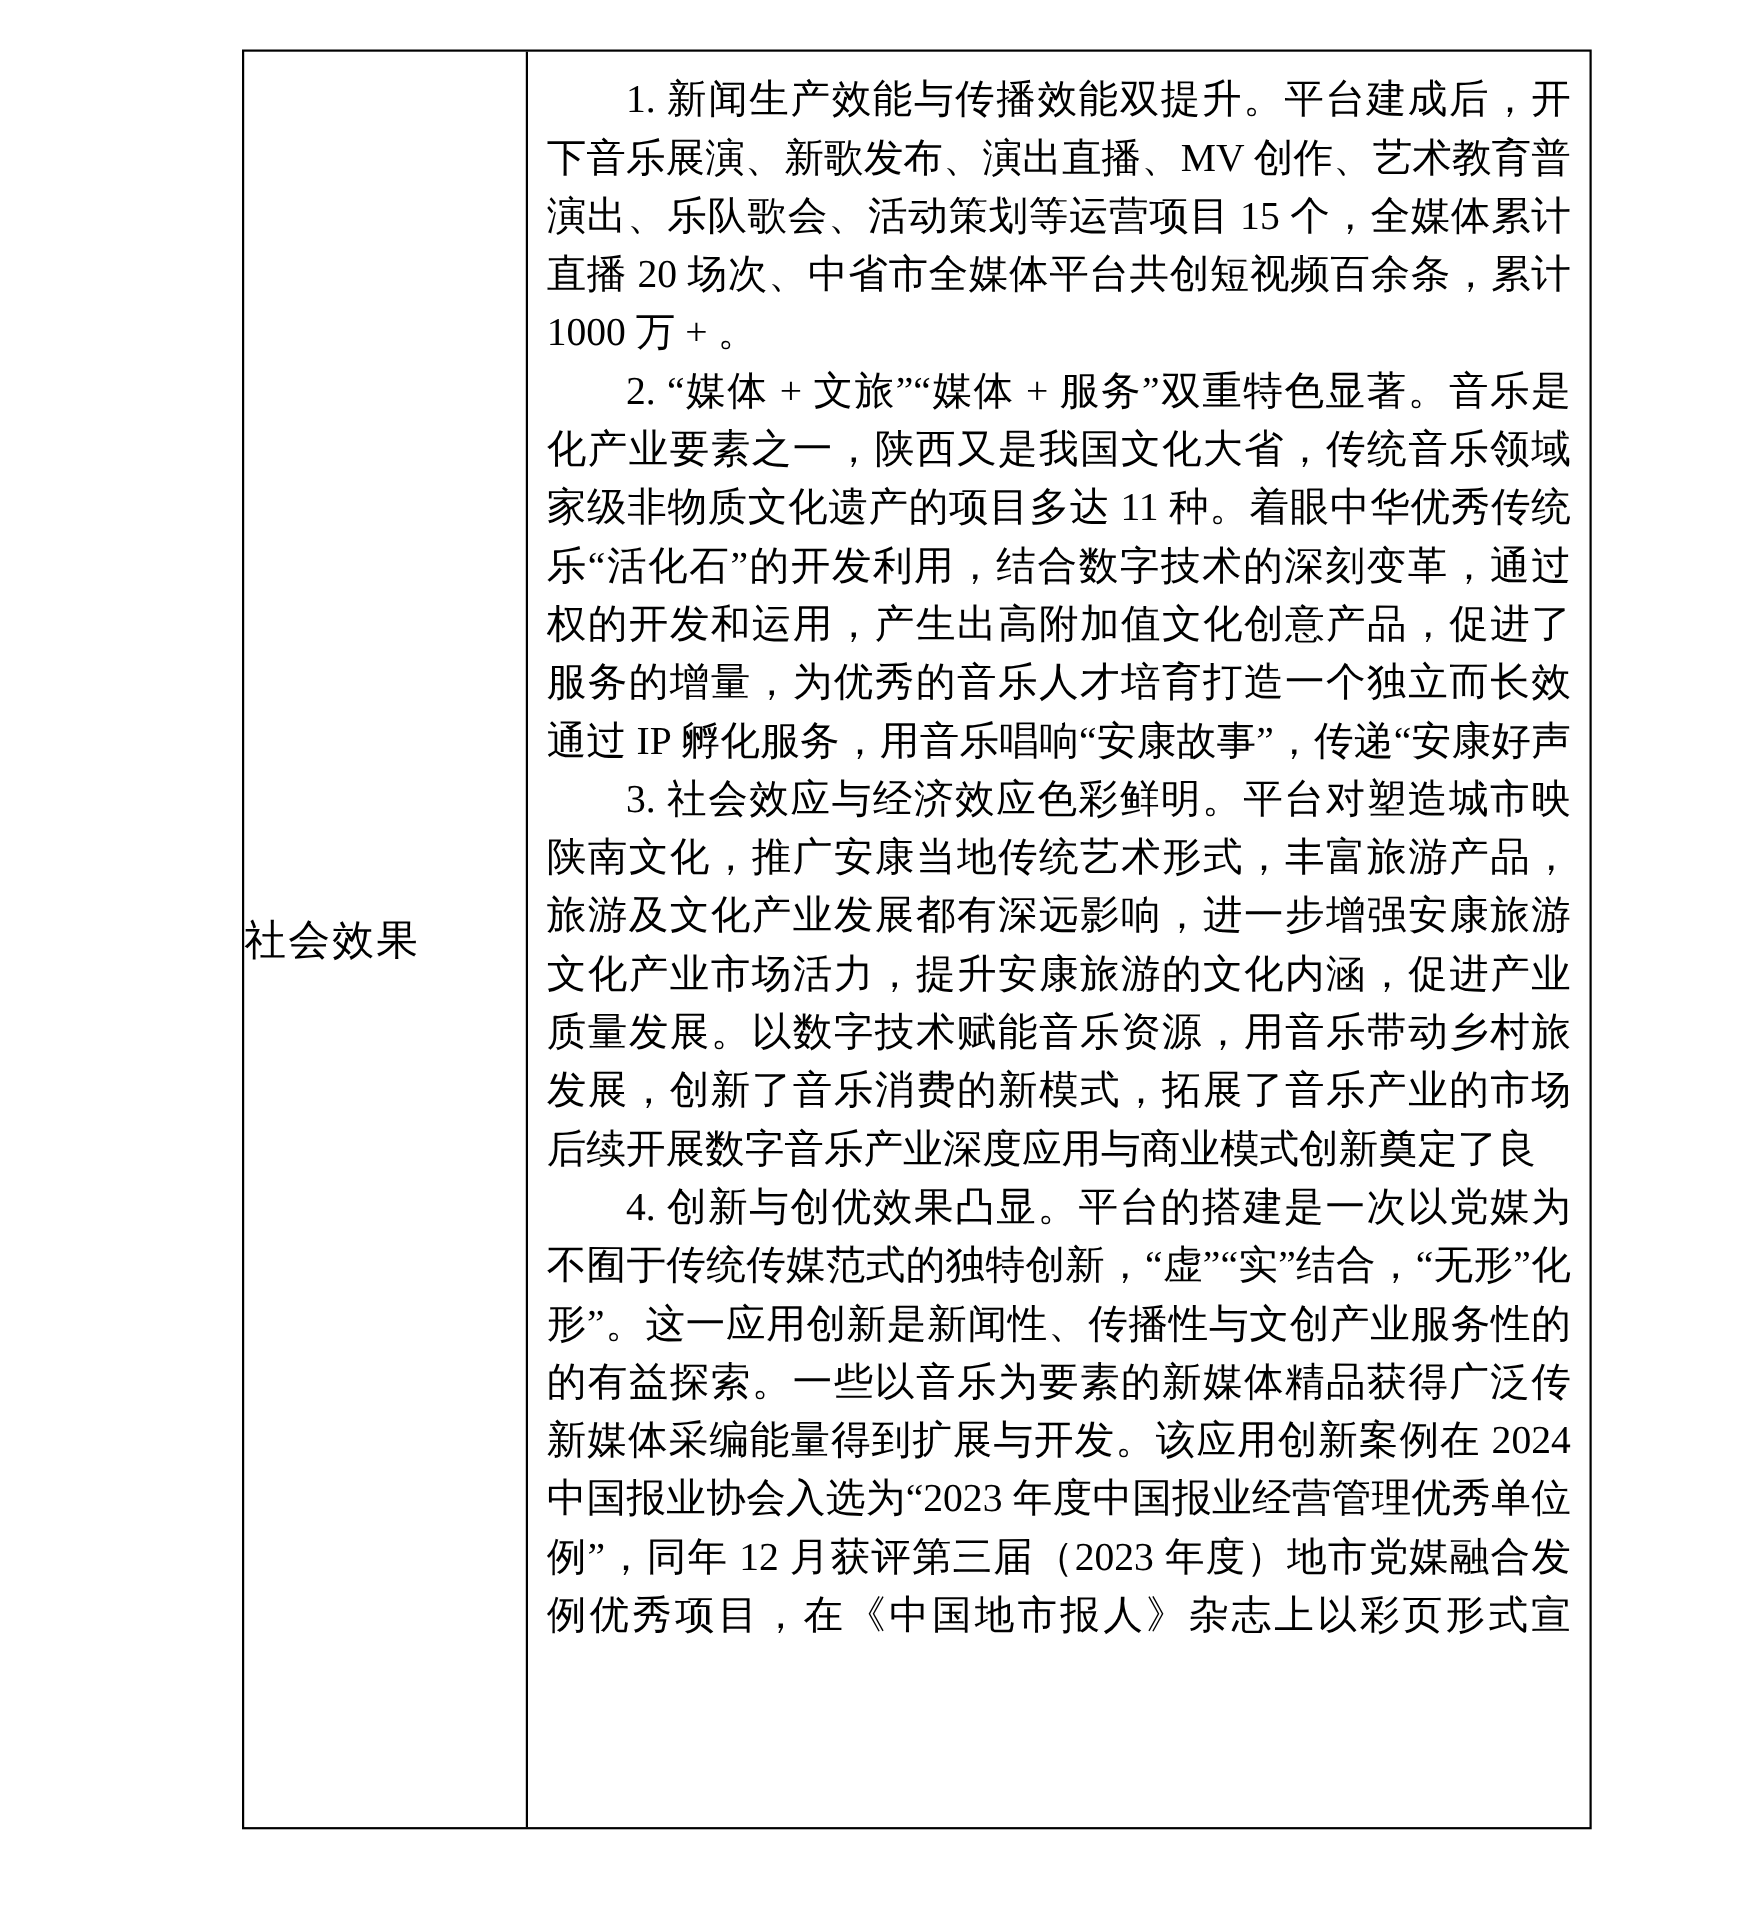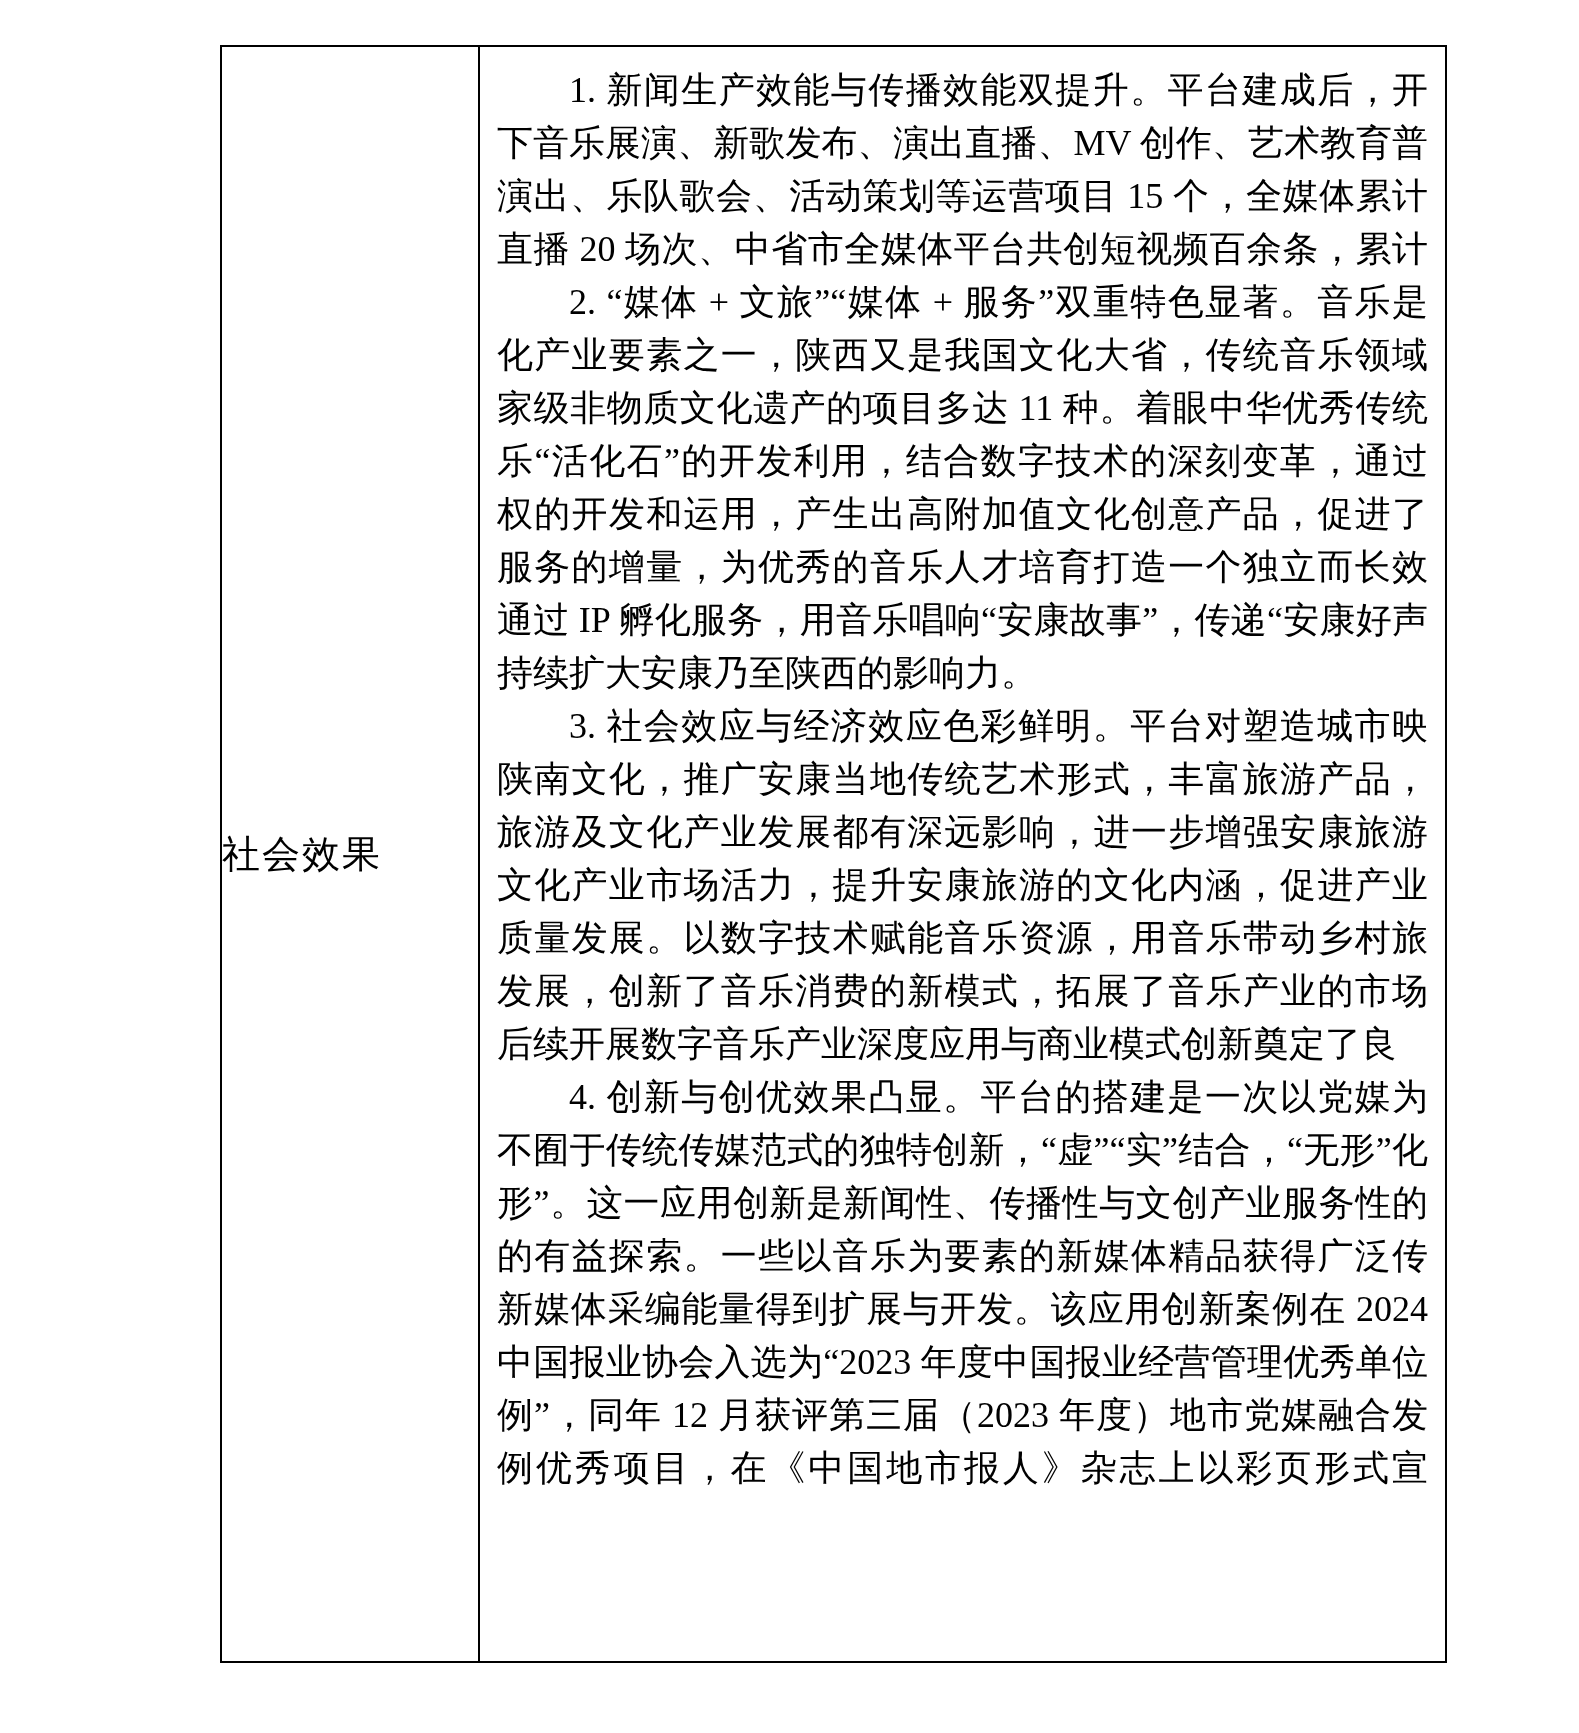--- a/index.html
+++ b/index.html
@@ -71,31 +71,31 @@
       <span class="label-text">社会效果</span>
     </div>
 
     <div class="content-cell">
 
       <div class="para">
         <div class="tline first">1. 新闻生产效能与传播效能双提升。平台建成后，开展线上线</div>
         <div class="tline">下音乐展演、新歌发布、演出直播、MV 创作、艺术教育普及、音乐</div>
         <div class="tline">演出、乐队歌会、活动策划等运营项目 15 个，全媒体累计开展现场</div>
         <div class="tline">直播 20 场次、中省市全媒体平台共创短视频百余条，累计播放量达</div>
+        <div class="tline last">1000 万 + 。</div>
       </div>
 
       <div class="para">
         <div class="tline first">2. “媒体 + 文旅”“媒体 + 服务”双重特色显著。音乐是核心文</div>
         <div class="tline">化产业要素之一，陕西又是我国文化大省，传统音乐领域被列入国</div>
         <div class="tline">家级非物质文化遗产的项目多达 11 种。着眼中华优秀传统文化中音</div>
         <div class="tline">乐“活化石”的开发利用，结合数字技术的深刻变革，通过知识产</div>
         <div class="tline">权的开发和运用，产生出高附加值文化创意产品，促进了公共文化</div>
         <div class="tline">服务的增量，为优秀的音乐人才培育打造一个独立而长效的平台。</div>
         <div class="tline">通过 IP 孵化服务，用音乐唱响“安康故事”，传递“安康好声音”，</div>
-        <div class="tline last">持续扩大安康乃至陕西的影响力。</div>
       </div>
 
       <div class="para">
         <div class="tline first">3. 社会效应与经济效应色彩鲜明。平台对塑造城市映象，弘扬</div>
         <div class="tline">陕南文化，推广安康当地传统艺术形式，丰富旅游产品，拉动城市</div>
         <div class="tline">旅游及文化产业发展都有深远影响，进一步增强安康旅游业、公共</div>
         <div class="tline">文化产业市场活力，提升安康旅游的文化内涵，促进产业融合的高</div>
         <div class="tline">质量发展。以数字技术赋能音乐资源，用音乐带动乡村旅游和文化</div>
         <div class="tline">发展，创新了音乐消费的新模式，拓展了音乐产业的市场空间，为</div>
         <div class="tline last">后续开展数字音乐产业深度应用与商业模式创新奠定了良好基础。</div>

